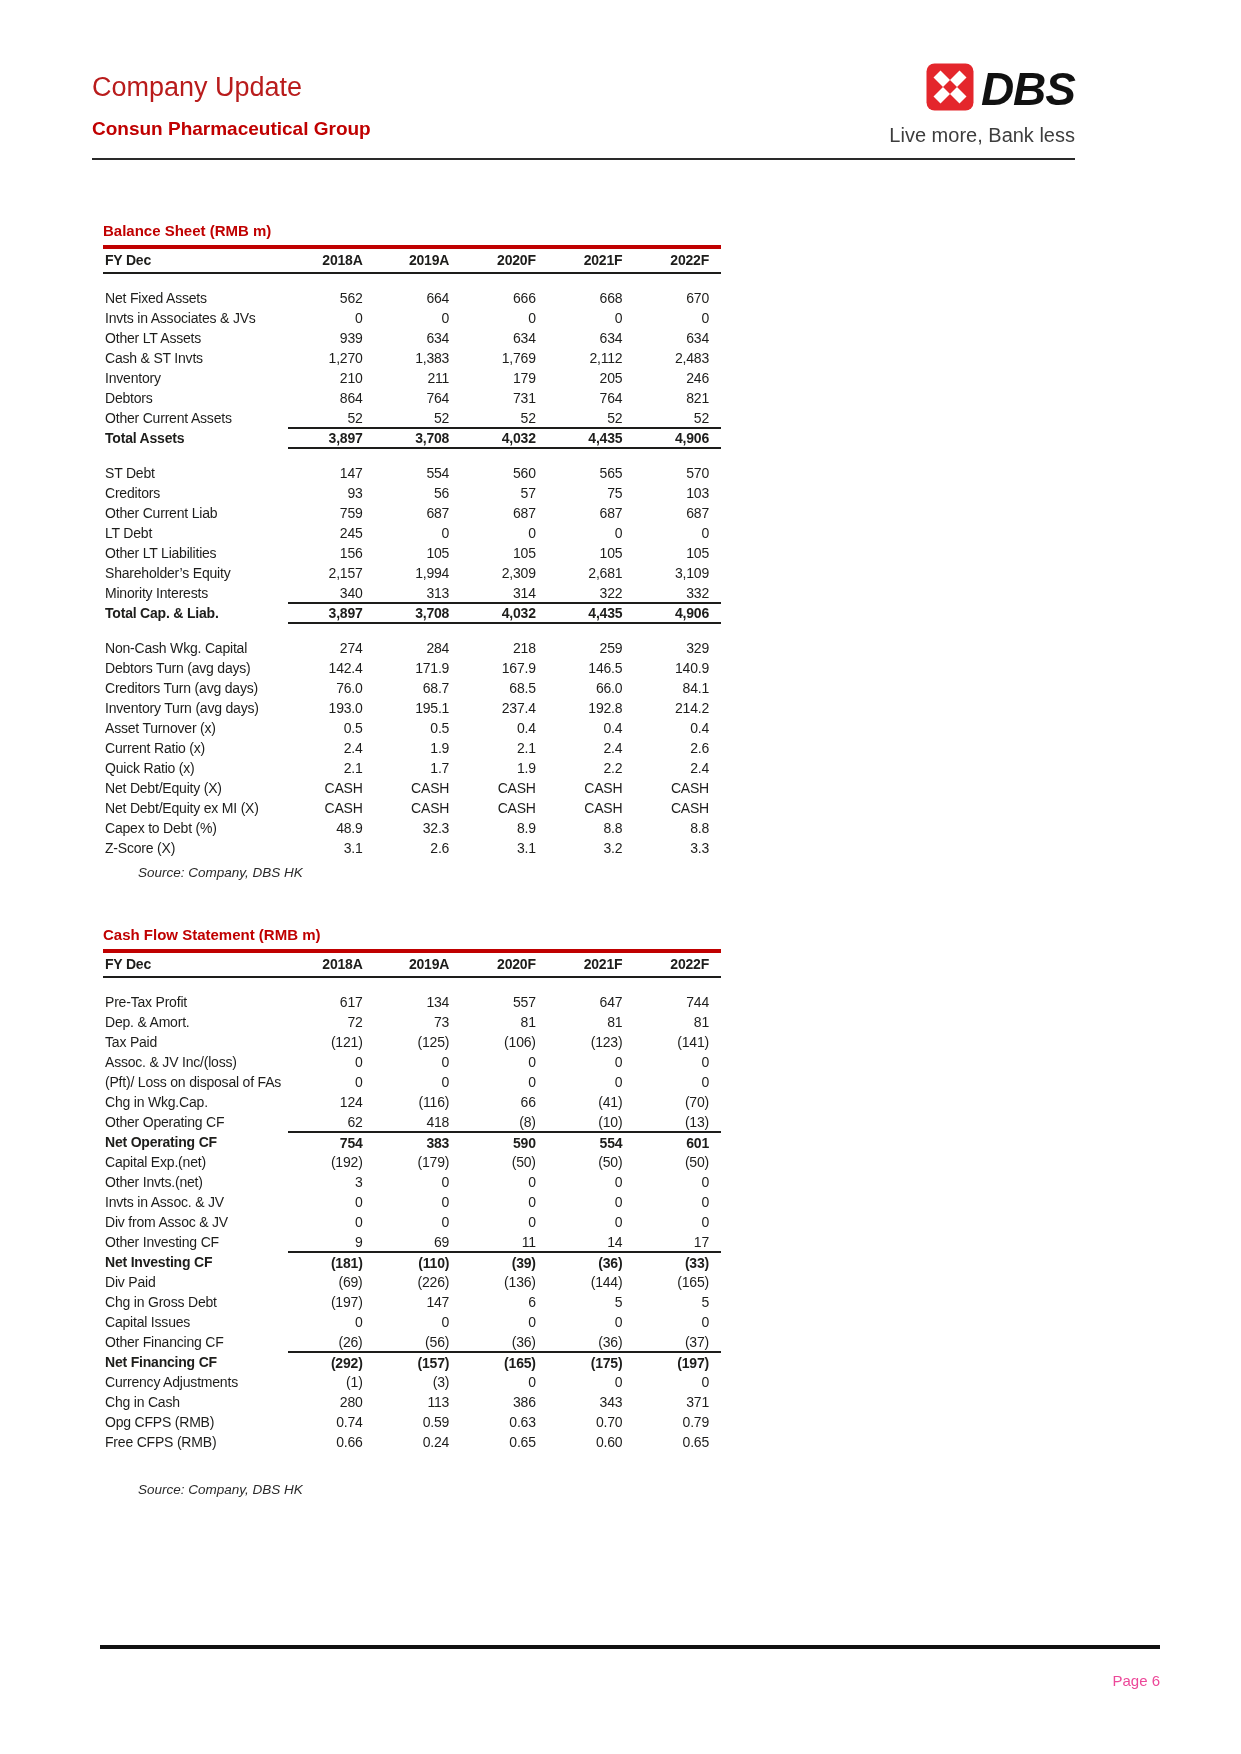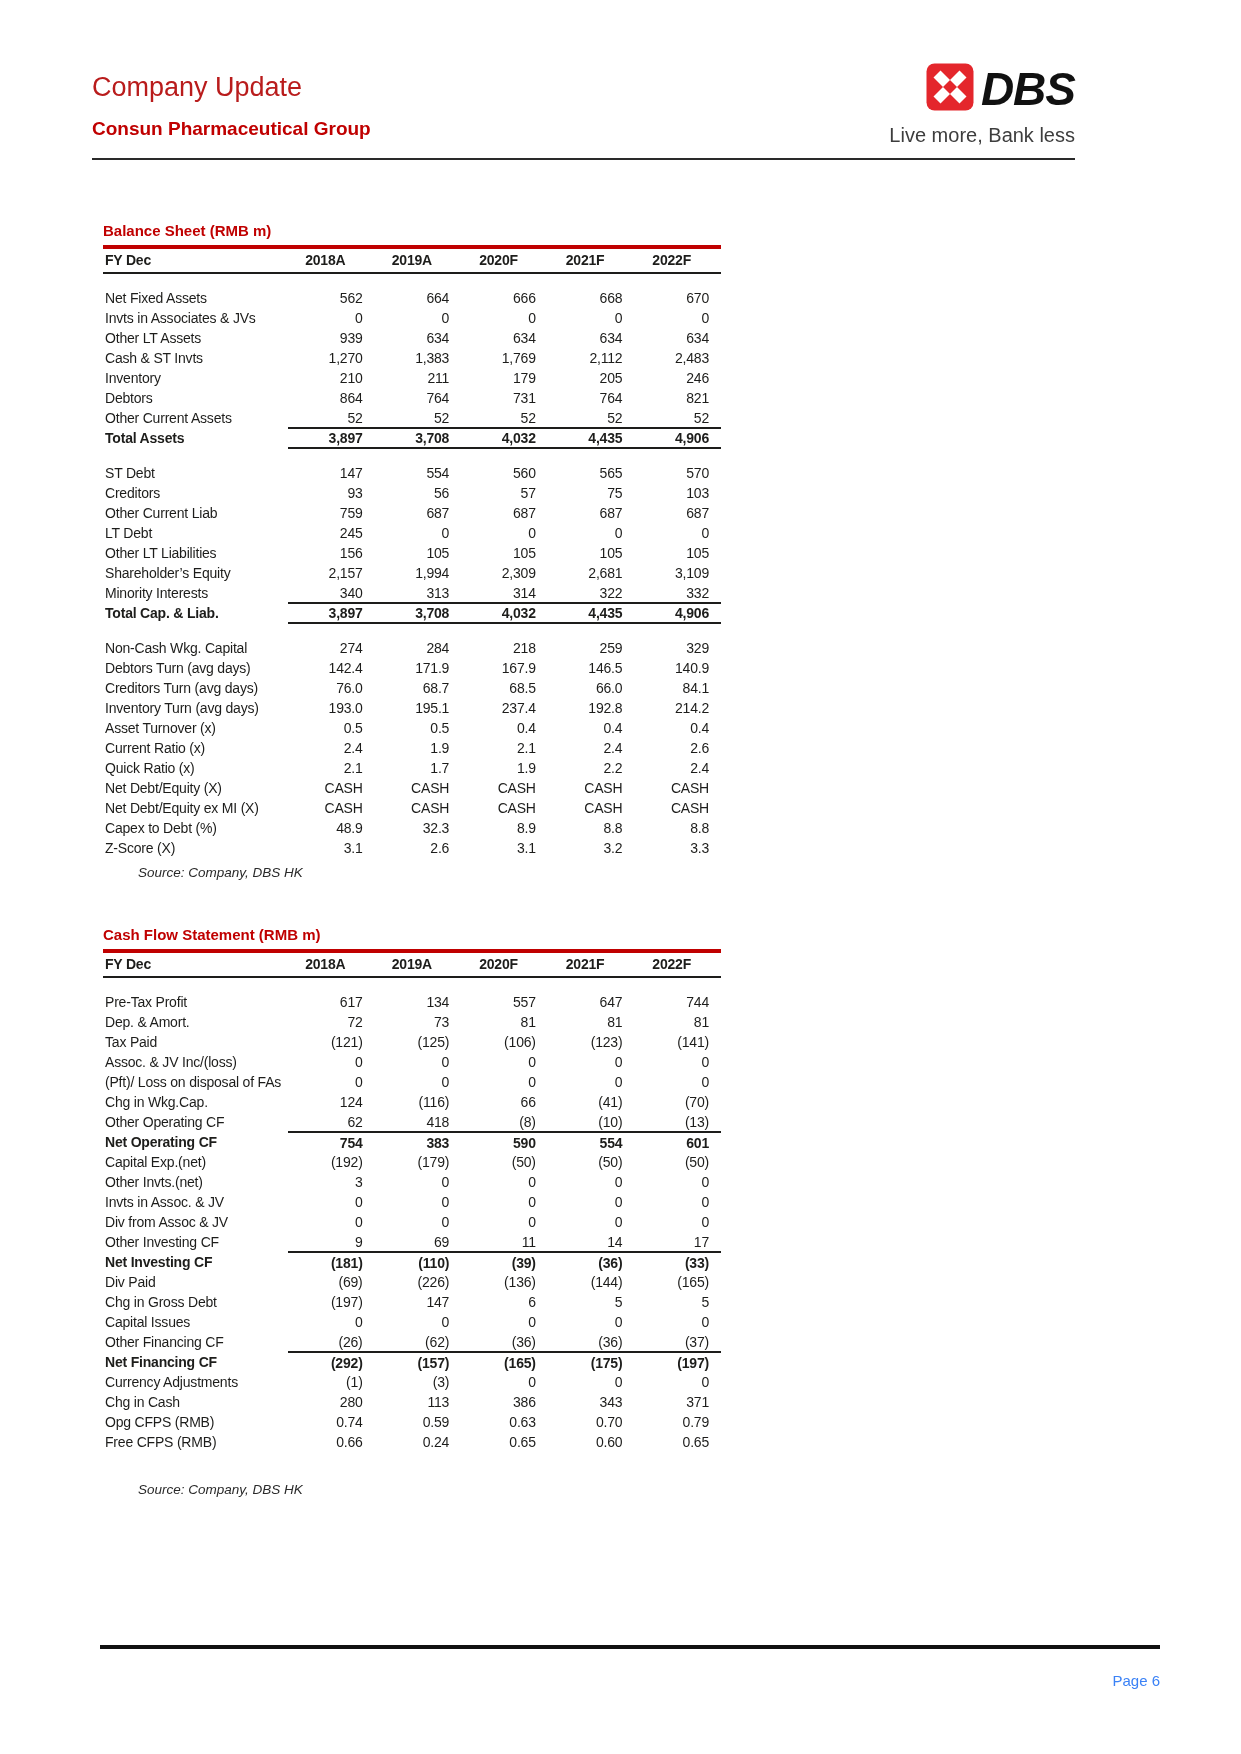--- a/index.html
+++ b/index.html
@@ -28,34 +28,34 @@
   .header-rule{position:absolute;left:92px;top:158px;width:983px;height:2px;background:#2a2a2a;}
   
   main{position:absolute;left:103px;top:222px;width:618px;}
   .section-title{font-size:15px;font-weight:700;color:var(--accent);line-height:18px;}
   .red-rule{margin-top:5px;height:4px;background:var(--accent);}
   .section + .section{margin-top:46px;}
   
   table{border-collapse:collapse;width:618px;table-layout:fixed;
         font-size:14px;letter-spacing:-0.2px;color:var(--ink);}
   thead th{border-bottom:2px solid #1d1d1b;font-weight:700;
-           text-align:center;padding:3px 12px 4px 0;height:24px;white-space:nowrap;}
+           text-align:right;padding:3px 12px 4px 0;height:24px;white-space:nowrap;}
   thead th.label{text-align:left;padding-left:2px;width:185px;}
   tbody td{height:20px;padding:0 12px 0 0;text-align:right;white-space:nowrap;}
   tbody td.label{text-align:left;padding-left:2px;padding-right:0;width:185px;margin-left:20px;}
   tr.spacer td{height:15px;}
   tr.total td{font-weight:700;}
   tr.total td.val{border-top:2px solid #1d1d1b;border-bottom:2px solid #1d1d1b;}
   tr.net td{font-weight:700;}
   tr.net td.val{border-top:2px solid #1d1d1b;}
   .source{margin-top:7px;font-size:13.5px;font-style:italic;color:#2a2a2a;margin-left:35px;}
   .source.last{margin-top:30px;}
   
   .footer-rule{position:absolute;left:100px;top:1645px;width:1060px;height:4px;background:#111;}
-  .page-number{position:absolute;top:1672px;left:100px;width:1060px;text-align:right;font-size:15px;color:#3b82f6;}
+  .page-number{position:absolute;top:1672px;left:100px;width:1060px;text-align:right;font-size:15px;color:#ec4899;}
 </style>
 </head>
 <body>
 
 <div class="page">
 
   <div class="category">Company Update</div>
   <div class="company">Consun Pharmaceutical Group</div>
 
   <div class="logo-block">
@@ -472,21 +472,21 @@
               <td class="label">Capital Issues</td>
               <td class="val">0</td>
               <td class="val">0</td>
               <td class="val">0</td>
               <td class="val">0</td>
               <td class="val">0</td>
             </tr>
             <tr class="normal">
               <td class="label">Other Financing CF</td>
               <td class="val">(26)</td>
-              <td class="val">(62)</td>
+              <td class="val">(56)</td>
               <td class="val">(36)</td>
               <td class="val">(36)</td>
               <td class="val">(37)</td>
             </tr>
             <tr class="net">
               <td class="label">Net Financing CF</td>
               <td class="val">(292)</td>
               <td class="val">(157)</td>
               <td class="val">(165)</td>
               <td class="val">(175)</td>

